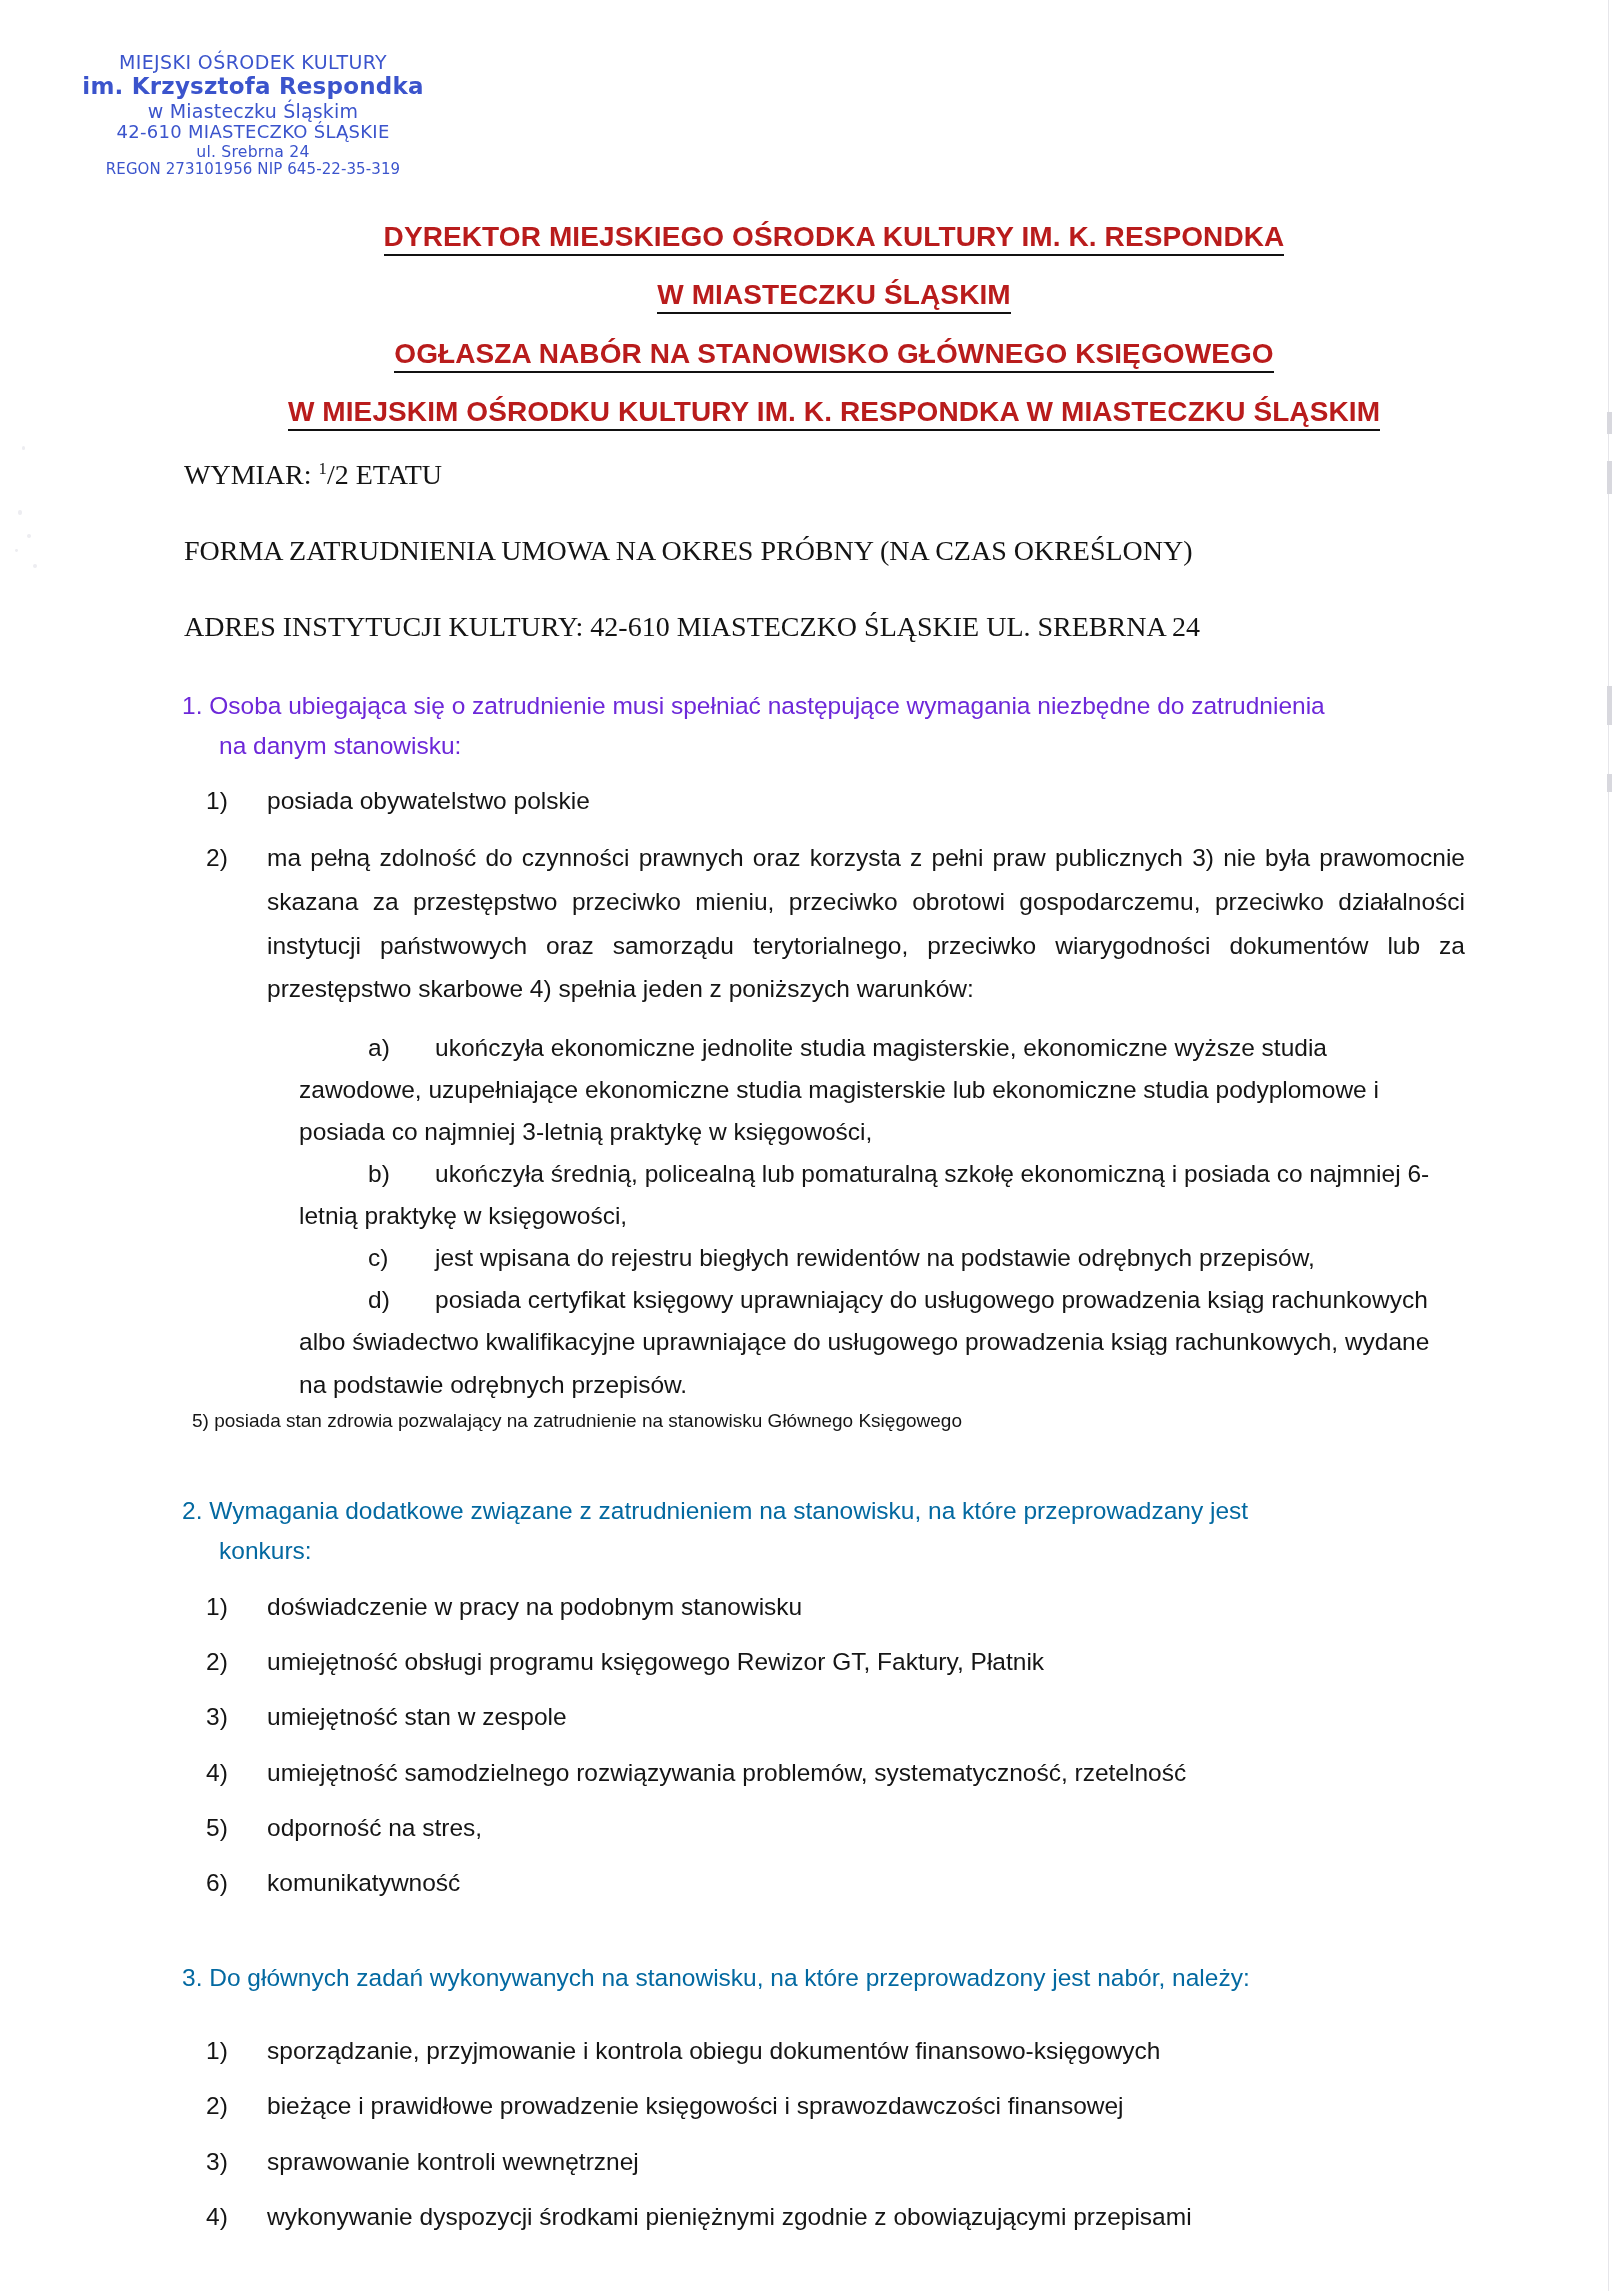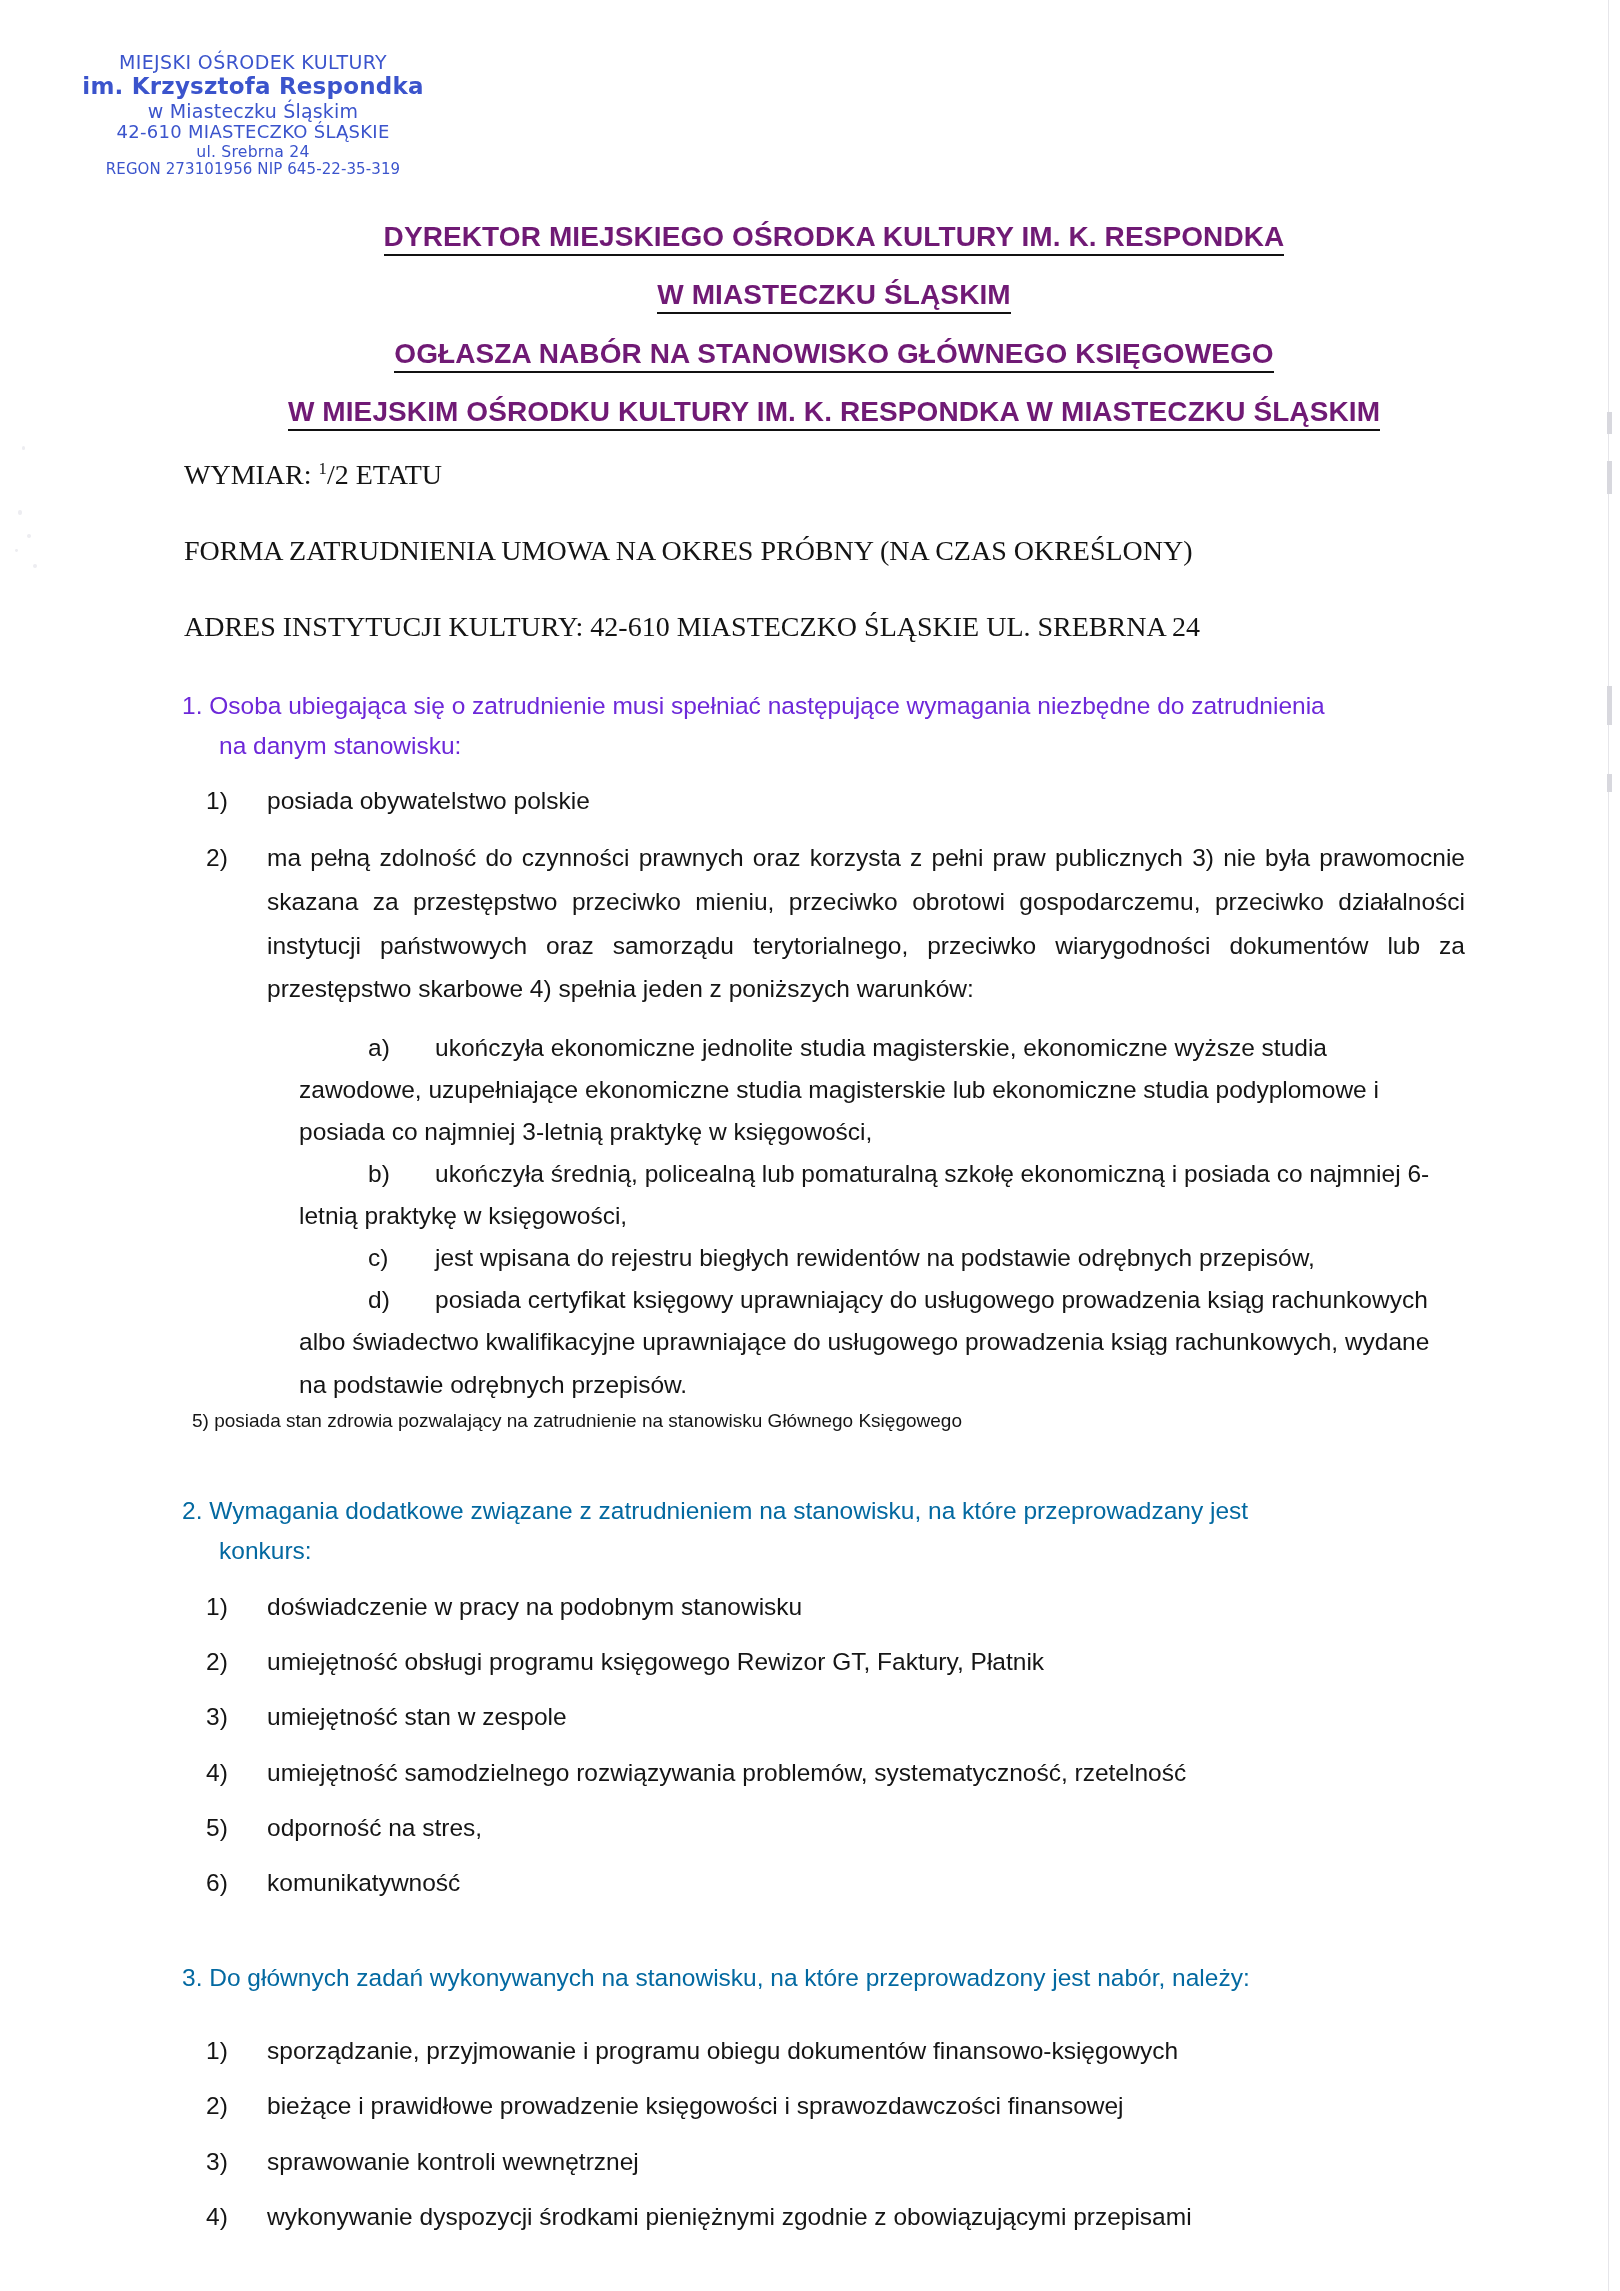--- a/index.html
+++ b/index.html
@@ -67,21 +67,21 @@
     left: 0;
     top: 223px;
     width: 1620px;
     text-align: center;
   }
   .title-line {
     font-size: 28px;
     font-weight: bold;
     line-height: 1.0;
     margin-bottom: 25.5px;
-    color: #701a75;
+    color: #b91c1c;
     letter-spacing: 0.1px;
     margin-left: 48px;
   }
   .title-line span.u {
     display: inline-block;
     border-bottom: 2.9px solid #111;
     padding-bottom: 2.9px;
   }
 
   .meta-block {
@@ -325,21 +325,21 @@
     </div>
 
     <div class="spacer-lg"></div>
 
     <div class="sec-head">3. Do głównych zadań wykonywanych na stanowisku, na które przeprowadzony jest nabór, należy:</div>
 
     <div class="spacer-md"></div>
 
     <div class="num-item">
       <span class="marker">1)</span>
-      <span class="txt">sporządzanie, przyjmowanie i programu obiegu dokumentów finansowo-księgowych</span>
+      <span class="txt">sporządzanie, przyjmowanie i kontrola obiegu dokumentów finansowo-księgowych</span>
     </div>
     <div class="spacer-sm"></div>
     <div class="num-item">
       <span class="marker">2)</span>
       <span class="txt">bieżące i prawidłowe prowadzenie księgowości i sprawozdawczości finansowej</span>
     </div>
     <div class="spacer-sm"></div>
     <div class="num-item">
       <span class="marker">3)</span>
       <span class="txt">sprawowanie kontroli wewnętrznej</span>

